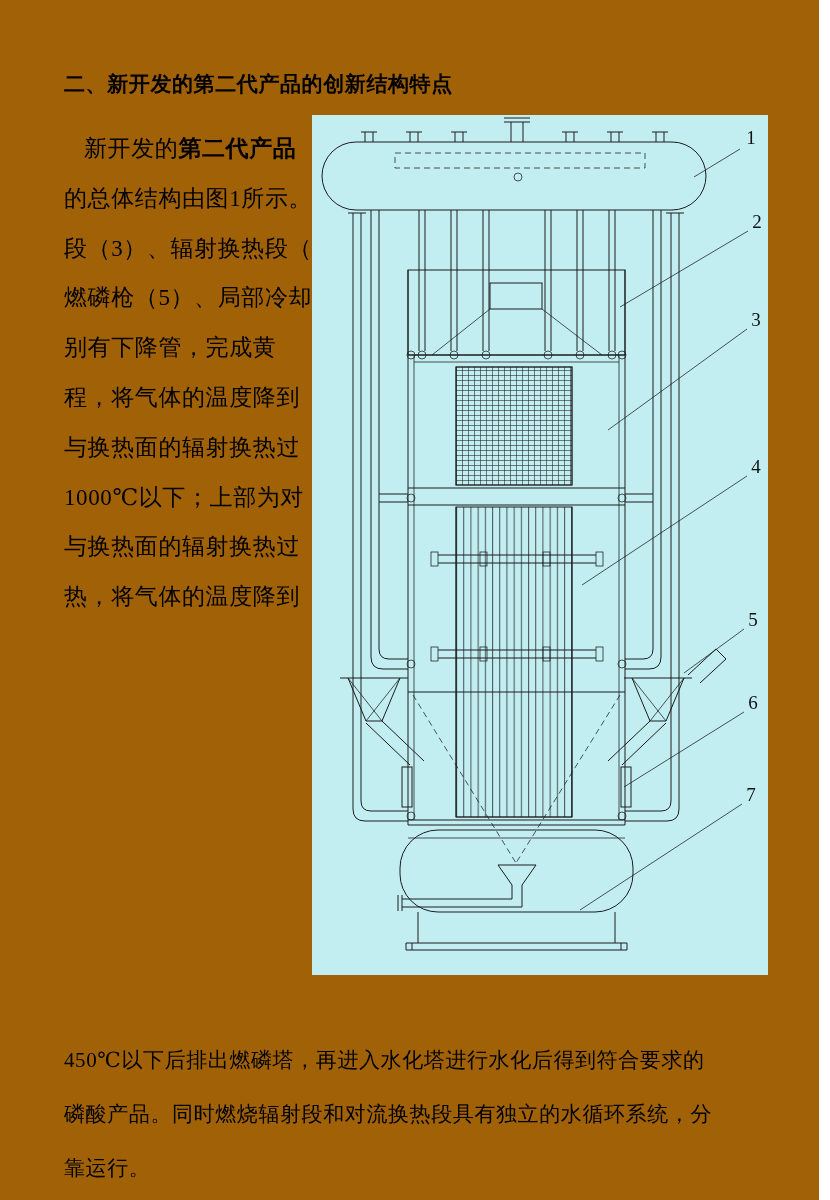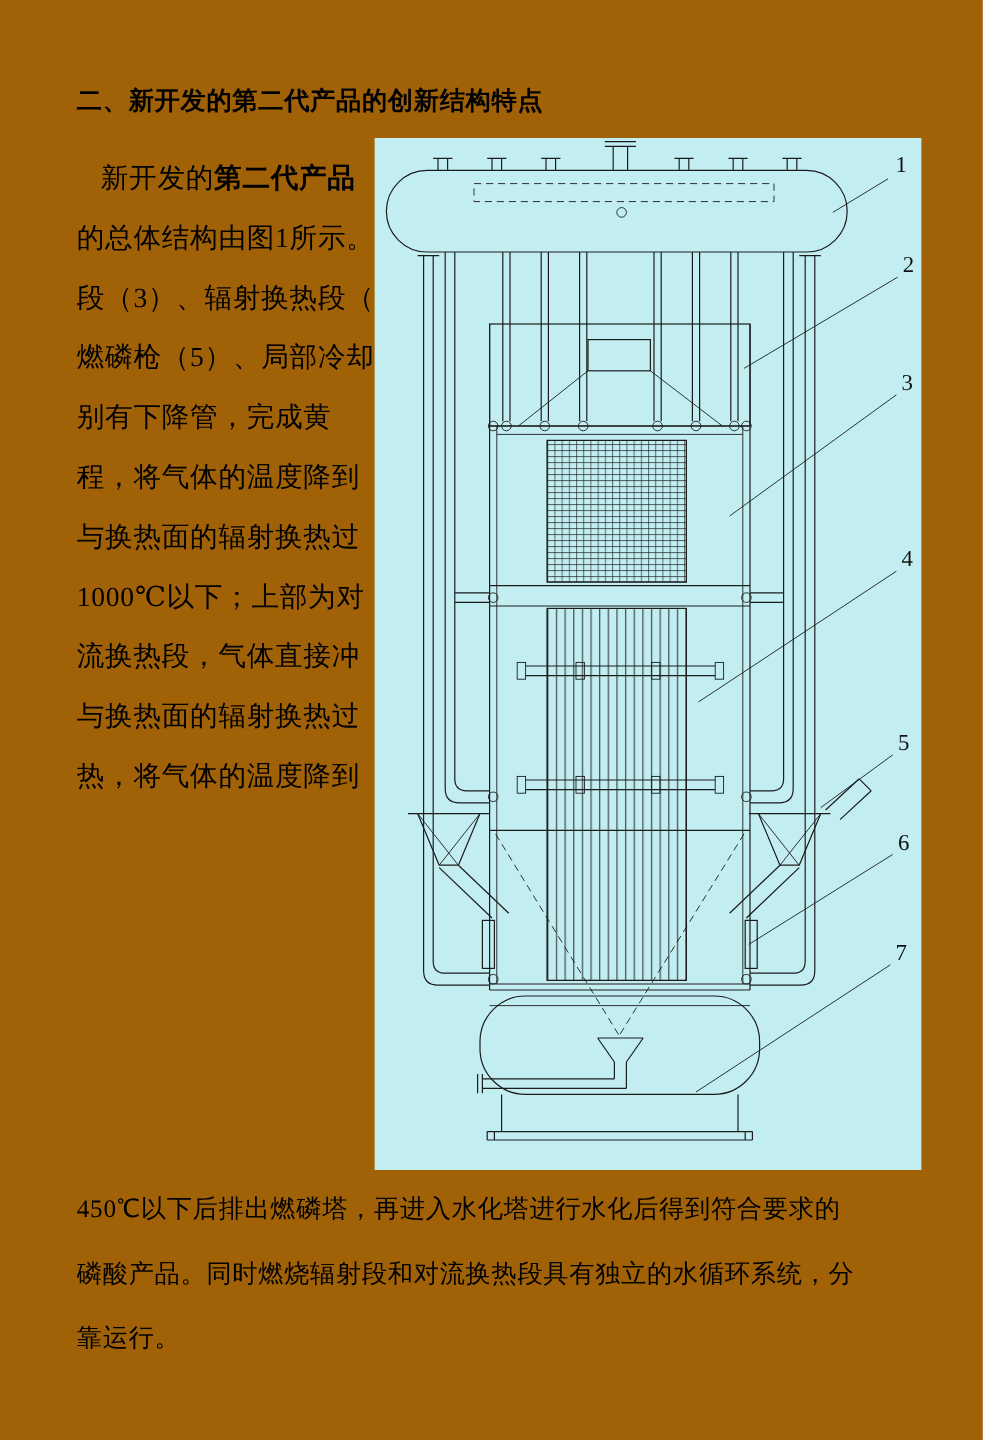--- a/index.html
+++ b/index.html
@@ -3,21 +3,21 @@
 <meta charset="utf-8">
 <style>
   html,body{margin:0;padding:0;background:#ffffff;}
   .page{position:relative;width:819px;height:1200px;background:#a16207;
         font-family:"Liberation Serif","DejaVu Serif",serif;color:#000;overflow:hidden;}
   .title{position:absolute;left:64px;top:70px;margin:0;font-size:21px;font-weight:bold;
          letter-spacing:0.6px;white-space:nowrap;}
   .left-col{position:absolute;left:64px;top:124px;width:254px;}
   .tline{height:49.8px;line-height:49.8px;font-size:23px;letter-spacing:0.6px;white-space:nowrap;}
   .indent{text-indent:20px;}
-  .bottom{position:absolute;left:64px;top:980px;width:704px;font-family:Liberation Serif, serif;}
+  .bottom{position:absolute;left:64px;top:1033px;width:704px;}
   .bline{height:54px;line-height:54px;font-size:21px;letter-spacing:0.6px;white-space:nowrap;}
   .figure{position:absolute;left:312px;top:115px;width:456px;height:860px;}
   .figure svg{position:absolute;left:0;top:0;}
   .callout{position:absolute;width:22px;text-align:center;font-size:19px;color:#111;
            font-family:"Liberation Serif",serif;}
   .ln{stroke-width:1;}
   .lt{stroke-width:0.75;}
   .dash{stroke-dasharray:6 4;}
 </style>
 </head>
@@ -29,21 +29,20 @@
 
   <div class="left-col">
     <div class="tline indent"><span>新开发的</span><b>第二代产品</b></div>
     <div class="tline">的总体结构由图1所示。</div>
     <div class="tline">段（3）、辐射换热段（4）、</div>
     <div class="tline">燃磷枪（5）、局部冷却</div>
     <div class="tline">别有下降管，完成黄</div>
     <div class="tline">程，将气体的温度降到</div>
     <div class="tline">与换热面的辐射换热过</div>
     <div class="tline">1000℃以下；上部为对</div>
-    <div class="tline">流换热段，气体直接冲</div>
     <div class="tline">与换热面的辐射换热过</div>
     <div class="tline">热，将气体的温度降到</div>
   </div>
 
   <div class="figure">
     <svg width="456" height="860" viewBox="0 0 456 860">
       <defs>
         <pattern id="gridpat" width="6" height="5" patternUnits="userSpaceOnUse">
           <path d="M0.5,0 V5 M0,0.5 H6" stroke="#1c1c1c" stroke-width="0.55" fill="none"></path>
         </pattern>

